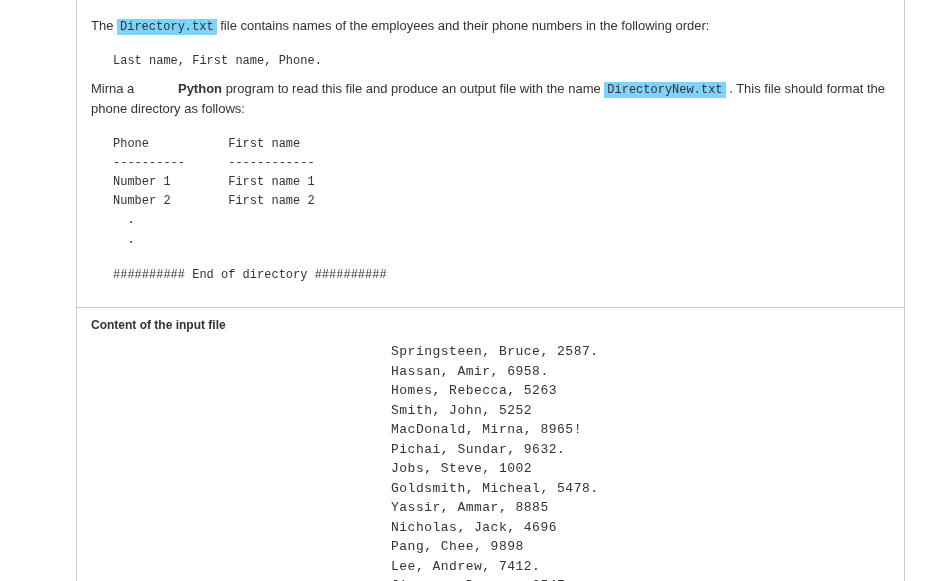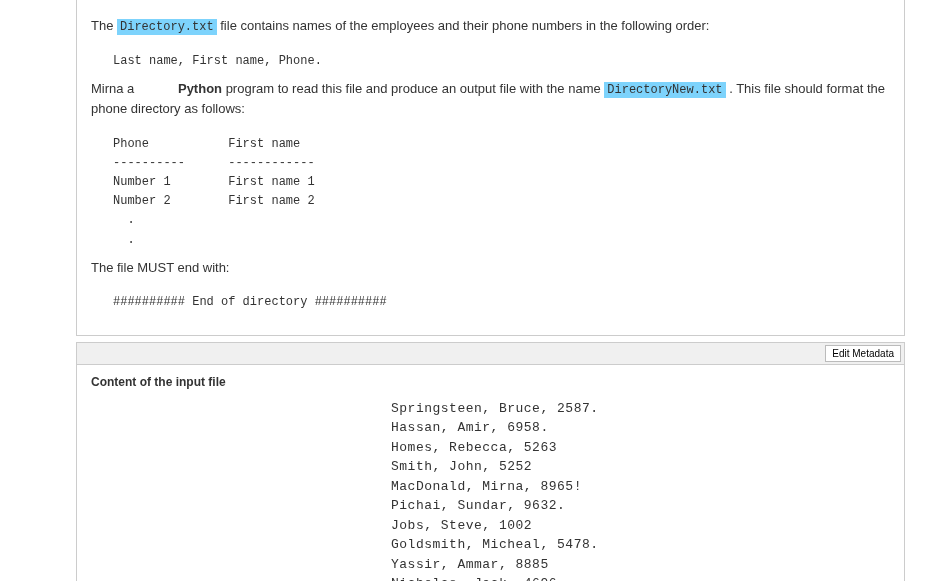--- a/index.html
+++ b/index.html
@@ -100,29 +100,25 @@
     <pre class="indent1">Last name, First name, Phone.</pre>
     <p>
       <span>Mirna a </span><strong>Python</strong><span> program to read this file and produce an output file with the name </span><code class="inline">DirectoryNew.txt</code><span> . This file should format the phone directory as follows:</span>
     </p>
     <pre class="indent1">Phone           First name
 ----------      ------------
 Number 1        First name 1
 Number 2        First name 2
   .
   .</pre>
-    <p>The file MUST end with:</p>
     <div class="end-line">
       <pre>########## End of directory ##########</pre>
     </div>
   </div>
 
-  <div class="metadata-bar">
-    <button>Edit Metadata</button>
-  </div>
 
   <div class="cell-output2">
     <div class="heading">Content of the input file</div>
     <pre class="data">Springsteen, Bruce, 2587.
 Hassan, Amir, 6958.
 Homes, Rebecca, 5263
 Smith, John, 5252
 MacDonald, Mirna, 8965!
 Pichai, Sundar, 9632.
 Jobs, Steve, 1002

